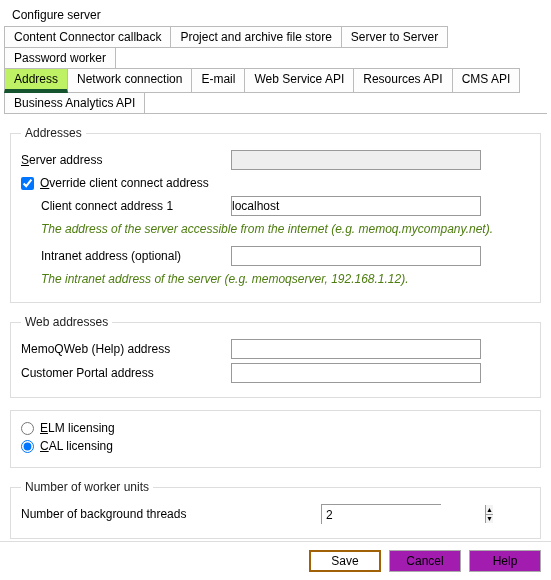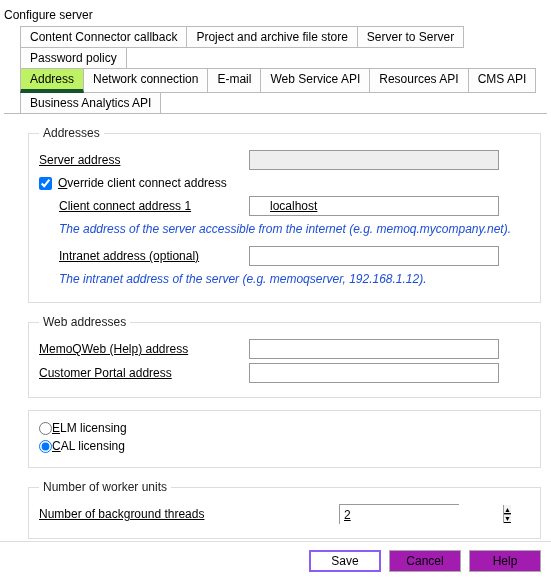--- a/index.html
+++ b/index.html
@@ -7,28 +7,27 @@
     margin: 0;
     font-family: "Segoe UI", Tahoma, sans-serif;
     font-size: 12px;
     background: #fff;
     color: #000;
     width: 551px;
     height: 580px;
     overflow: hidden;
   }
   .title {
-    padding: 8px 6px 4px 4px;
+    padding: 8px 6px 4px 12px;
     font-size: 12px;
   }
   .tabrow {
     display: flex;
     flex-wrap: wrap;
     padding: 0 4px;
-    margin-left: 16px;
   }
   .tab {
     border: 1px solid #bbb;
     background: #fdfdfd;
     padding: 3px 9px;
     margin-right: -1px;
     margin-bottom: -1px;
     cursor: pointer;
     position: relative;
   }
@@ -37,63 +36,62 @@
     border-bottom: 4px solid #14532d;
     z-index: 2;
   }
   .content {
     border-top: 1px solid #bbb;
     margin: 0 4px;
     padding: 6px 4px 4px 4px;
   }
   fieldset {
     border: 1px solid #ddd;
-    margin: 6px 2px 12px 20px;
+    margin: 6px 2px 12px 2px;
     padding: 6px 10px 10px 10px;
   }
   legend {
     padding: 0 4px;
     color: #222;
   }
   .row {
     display: flex;
     align-items: center;
     margin: 4px 0;
-    text-decoration: underline;
   }
   .lbl {
     width: 210px;
     flex-shrink: 0;
   }
   .lbl.indent { padding-left: 20px; }
   .lbl u { text-decoration: underline; }
   input[type=text] {
     border: 1px solid #999;
     height: 20px;
-    padding: 1px 20px;
+    padding: 1px 0;
     font-family: inherit;
     font-size: 12px;
   }
   .readonly {
     background: #eee;
     color: #888;
     border: 1px solid #bbb;
     height: 20px;
     width: 250px;
   }
   .w250 { width: 250px; }
   .highlight { border: 1px solid #2170c9; }
   .hint {
     font-style: italic;
-    color: #1d4ed8;
+    color: #4d7c0f;
     padding: 2px 0 6px 20px;
   }
   .cbwrap { display: flex; align-items: center; gap: 6px; margin: 6px 0; }
   input[type=checkbox], input[type=radio] { margin: 0; }
-  .radios label { display: flex; align-items: center; margin: 4px 0; }
+  .radios label { display: flex; align-items: center; gap: 6px; margin: 4px 0; }
   .spinner {
     display: flex;
     border: 1px solid #999;
     width: 120px;
     height: 20px;
   }
   .spinner input {
     border: none;
     flex: 1;
     padding: 0 4px;
@@ -132,32 +130,32 @@
   }
   .btn {
     min-width: 72px;
     height: 22px;
     border: 1px solid #aaa;
     background: #a21caf;
     font-family: inherit;
     font-size: 12px;
     cursor: pointer;
   }
-  .btn.primary { border: 2px solid #8b5cf6; background: #fff; }
+  .btn.primary { border: 2px solid #a16207; background: #fff; }
 </style>
 </head>
 <body>
 
 <div class="title">Configure server</div>
 
 <div class="tabrow">
   <div class="tab">Content Connector callback</div>
   <div class="tab">Project and archive file store</div>
   <div class="tab">Server to Server</div>
-  <div class="tab">Password policy</div>
+  <div class="tab">Password worker</div>
 </div>
 <div class="tabrow">
   <div class="tab active">Address</div>
   <div class="tab">Network connection</div>
   <div class="tab">E-mail</div>
   <div class="tab">Web Service API</div>
   <div class="tab">Resources API</div>
   <div class="tab">CMS API</div>
   <div class="tab">Business Analytics API</div>
 </div>

